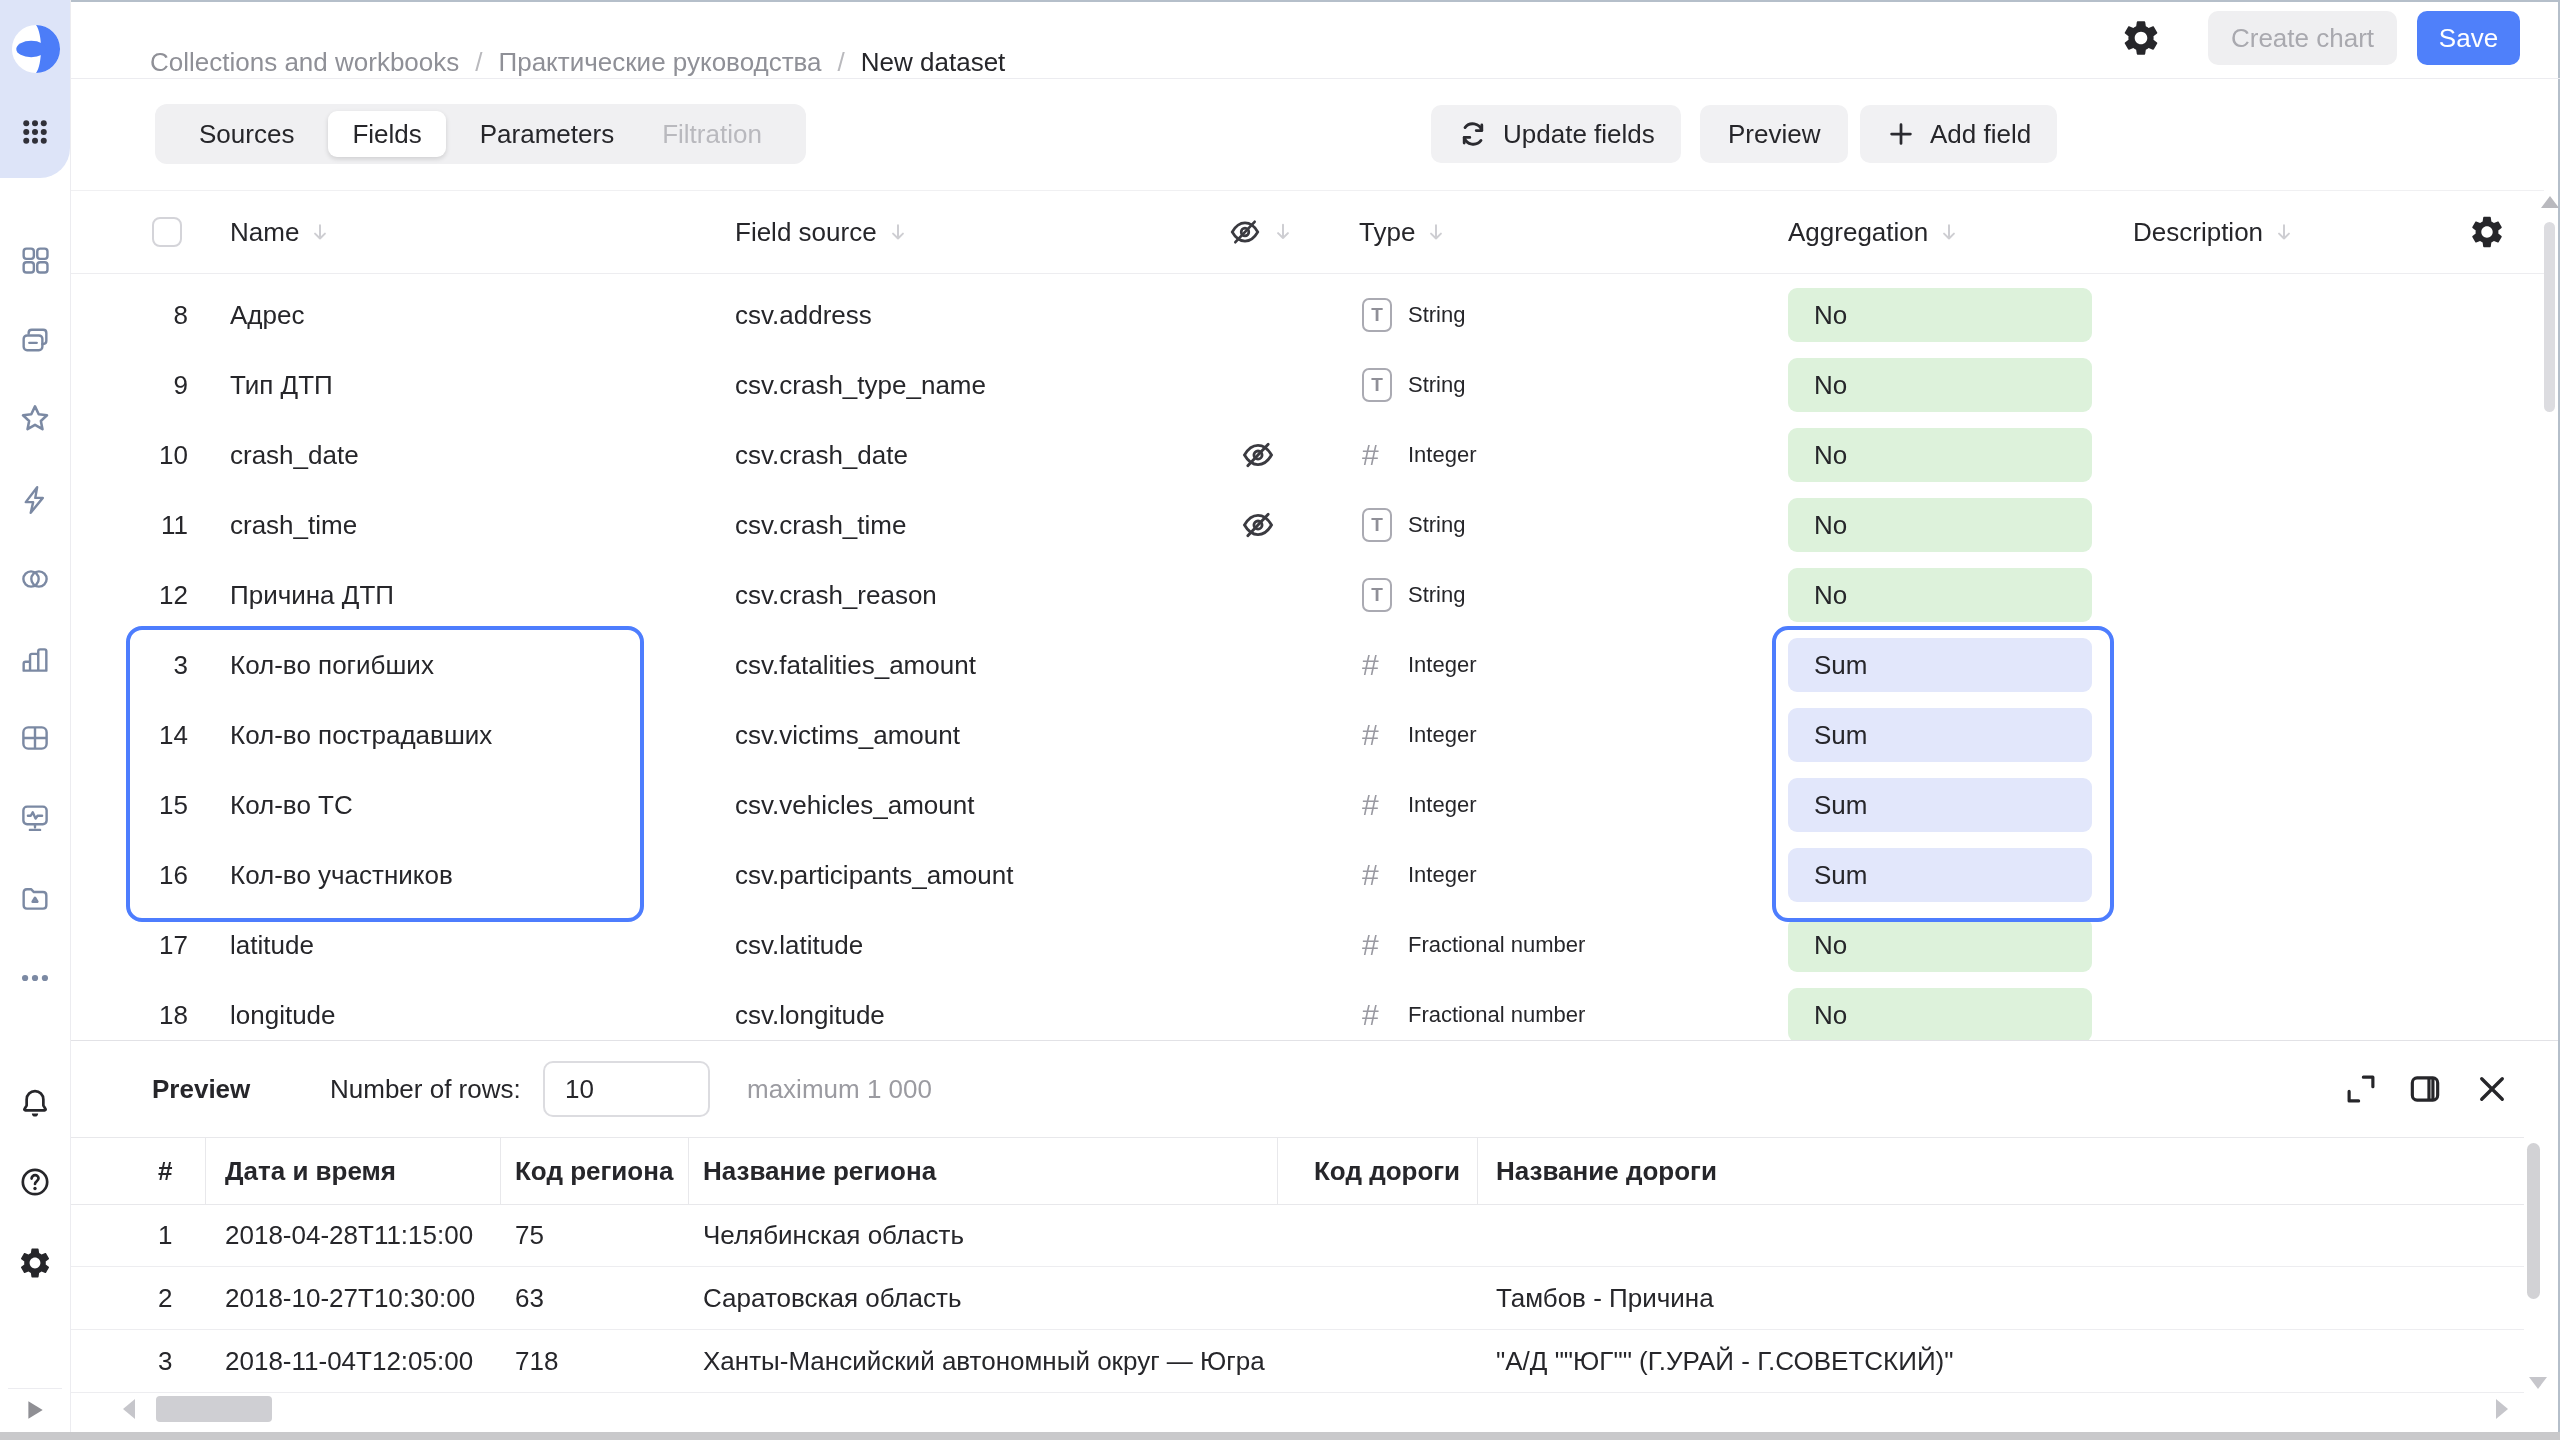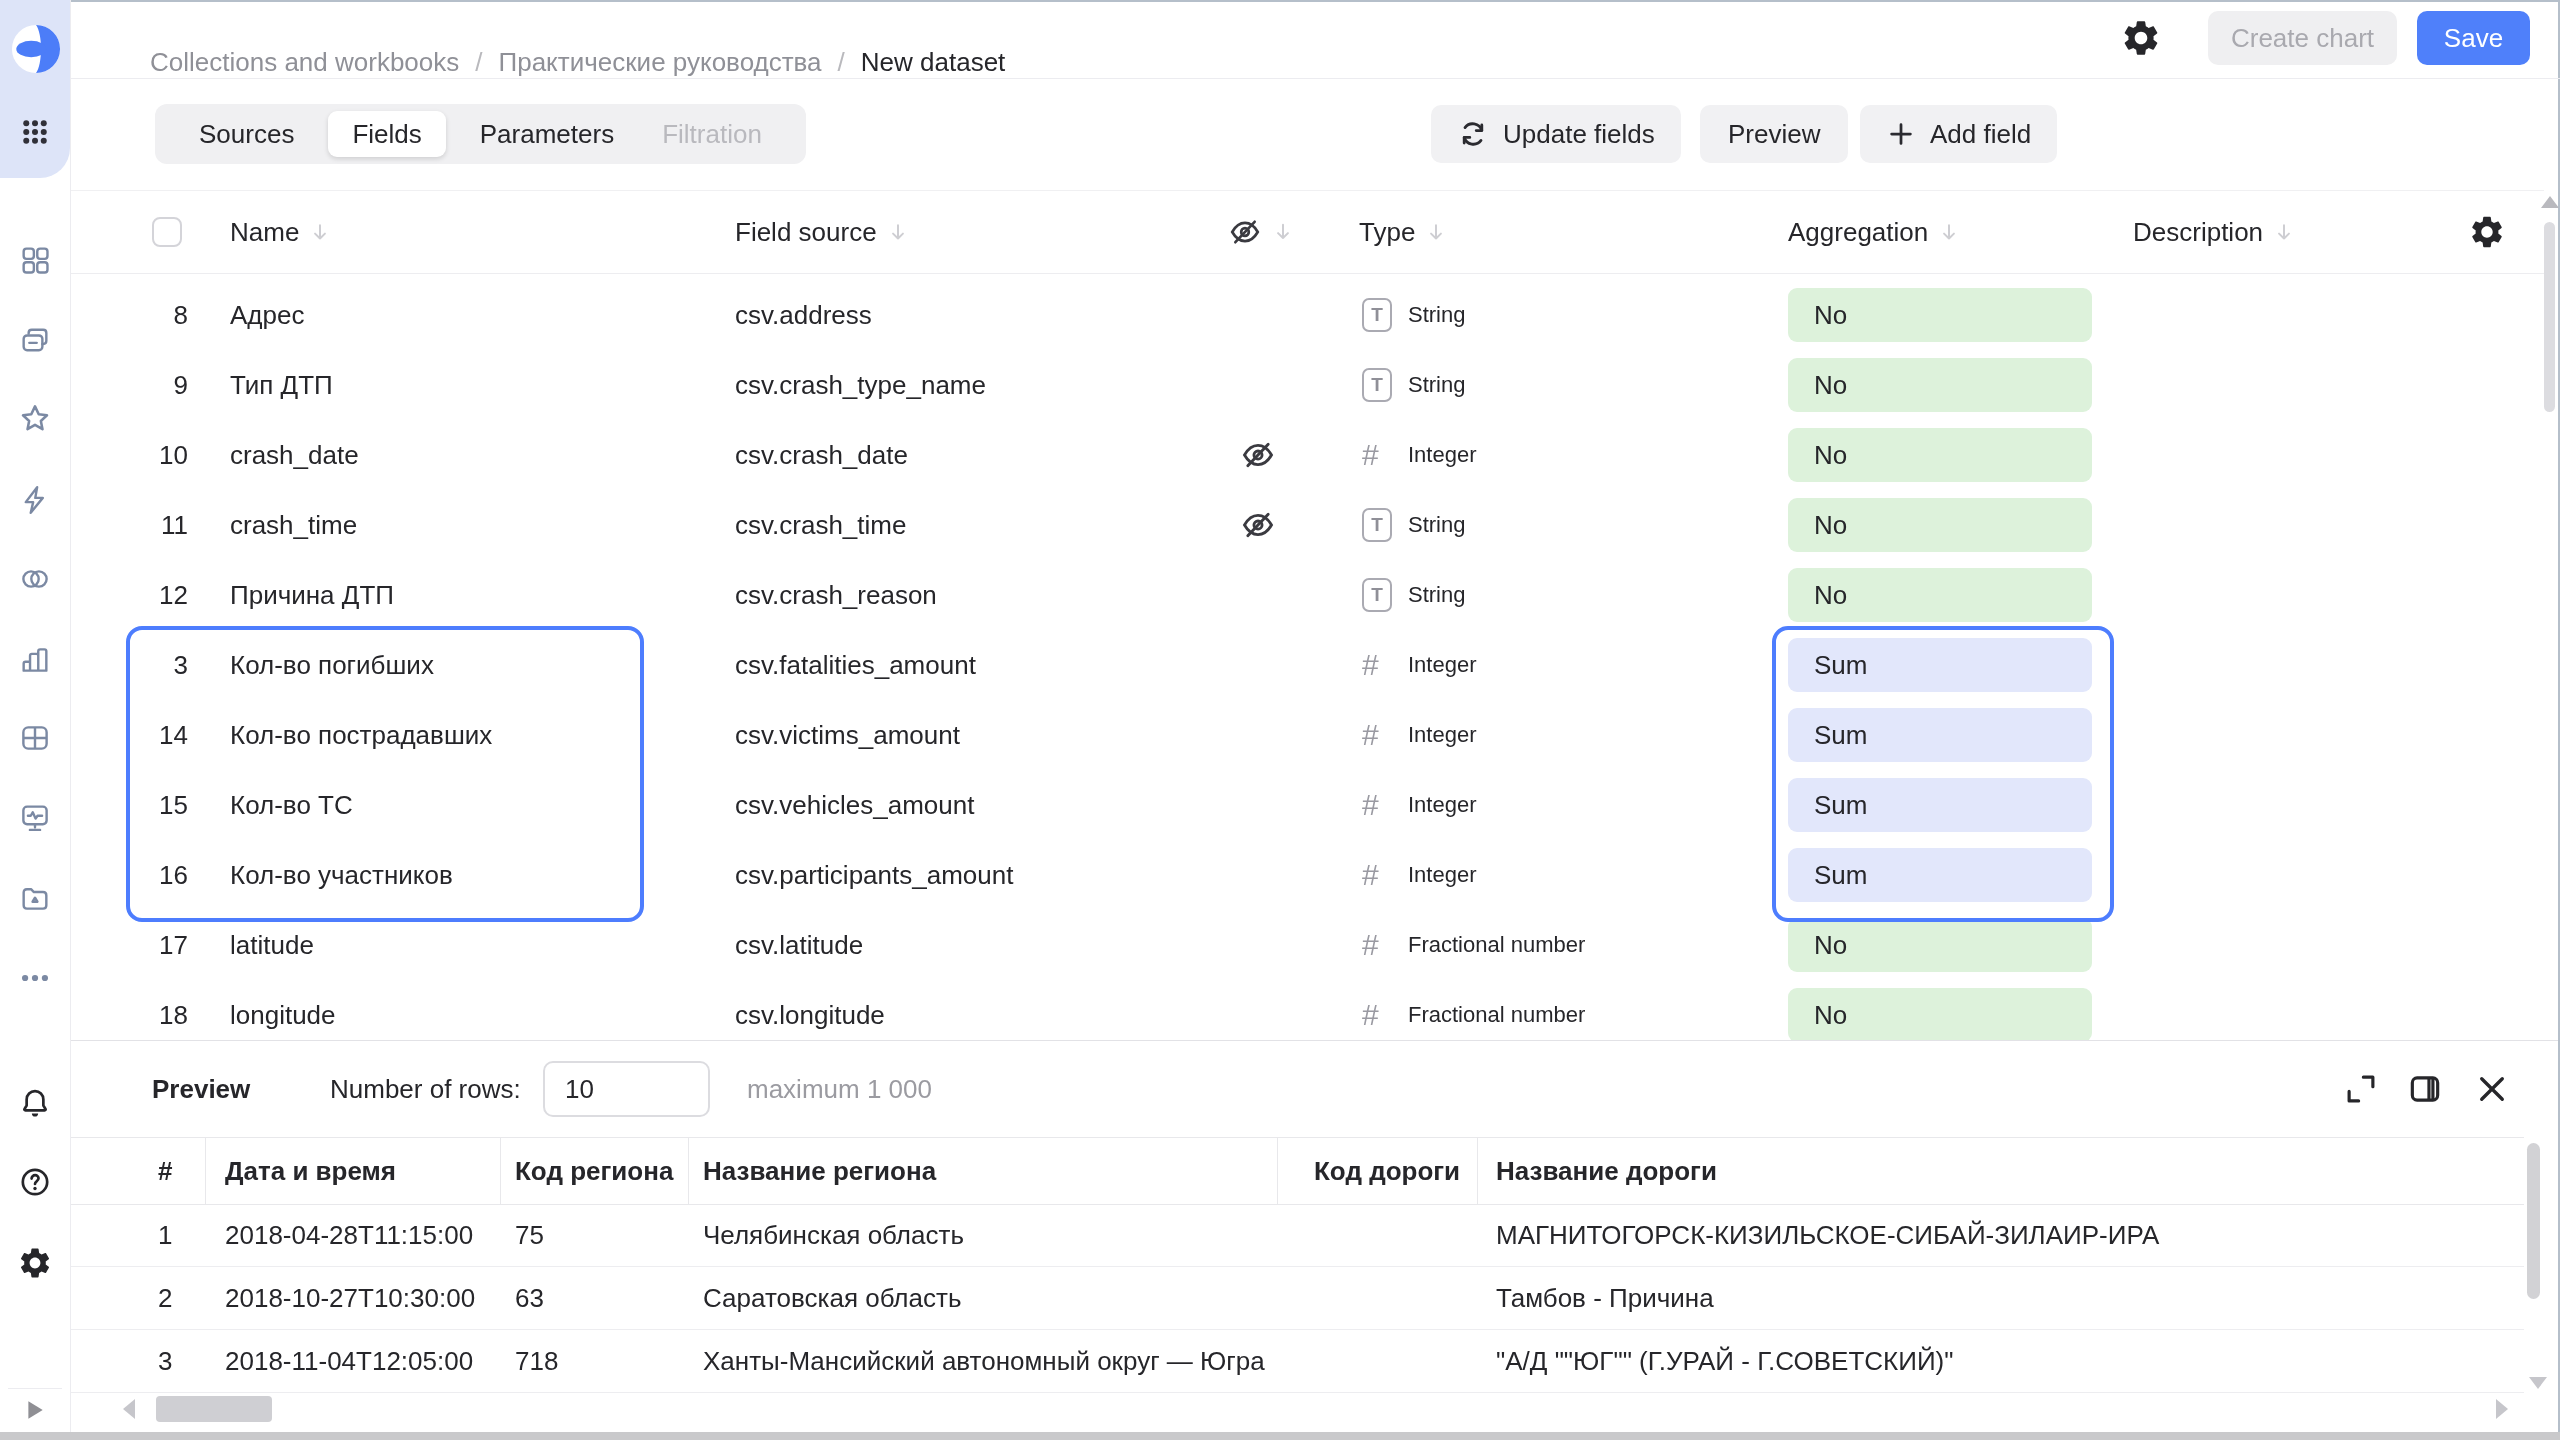--- a/index.html
+++ b/index.html
@@ -17,21 +17,21 @@
   .main{position:absolute;left:71px;top:0;right:0;bottom:0}
   .hdr{position:absolute;left:0;top:0;right:0;height:78px;border-bottom:1px solid #ececf0}
   .crumbs{position:absolute;left:79px;top:0;height:78px;display:flex;align-items:flex-end;gap:16px;font-size:26px}
   .crumb{color:#8f9097;white-space:nowrap}
   .crumb.cur{color:#26262a}
   .csep{color:#b9b9bd}
   .hgear{position:absolute;left:2049px;top:17px}
   .btn{display:inline-flex;align-items:center;justify-content:center;gap:14px;border-radius:10px;
        background:#f1f1f3;font-size:26px;color:#26262a;white-space:nowrap;box-sizing:border-box}
   .btn-create{position:absolute;left:2137px;top:11px;width:189px;height:54px;background:#efeff1;color:#a9a9af}
-  .btn-save{position:absolute;left:2346px;top:11px;width:113px;height:54px;background:#4f80fa;color:#fff}
+  .btn-save{position:absolute;left:2346px;top:11px;width:103px;height:54px;background:#4f80fa;color:#fff}
   
   .tabs{position:absolute;left:84px;top:104px;height:60px;background:#f0f0f2;border-radius:12px;
         display:inline-flex;align-items:center;gap:20px;padding:0 30px;font-size:26px}
   .tab{color:#26262a;padding:0 14px;white-space:nowrap}
   .tab.active{background:#fff;border-radius:9px;height:46px;line-height:46px;padding:0 24px;box-shadow:0 2px 5px rgba(0,0,0,.14)}
   .tab.disabled{color:#b9b9be}
   .btn-upd{position:absolute;left:1360px;top:105px;height:58px;padding:0 26px}
   .btn-prev{position:absolute;left:1629px;top:105px;height:58px;padding:0 28px}
   .btn-add{position:absolute;left:1789px;top:105px;height:58px;padding:0 26px}
   .search{position:absolute;left:2007px;top:105px;width:440px;height:58px;border:2px solid #dcdce0;border-radius:10px;
@@ -486,21 +486,20 @@
         <span class="pv-vd" style="left:1206px"></span>
         <span class="pv-vd" style="left:1406px"></span>
       </div>
 
       <div class="pv-row" style="top:162px">
         <span class="pv-c c-num">1</span>
         <span class="pv-c c-dt">2018-04-28T11:15:00</span>
         <span class="pv-c c-rc">75</span>
         <span class="pv-c c-rn">Челябинская область</span>
         <span class="pv-c c-kd"></span>
-        <span class="pv-c c-nd">МАГНИТОГОРСК-КИЗИЛЬСКОЕ-СИБАЙ-ЗИЛАИР-ИРА</span>
       </div>
       <div class="pv-row" style="top:225px">
         <span class="pv-c c-num">2</span>
         <span class="pv-c c-dt">2018-10-27T10:30:00</span>
         <span class="pv-c c-rc">63</span>
         <span class="pv-c c-rn">Саратовская область</span>
         <span class="pv-c c-kd"></span>
         <span class="pv-c c-nd">Тамбов - Причина</span>
       </div>
       <div class="pv-row" style="top:288px">

